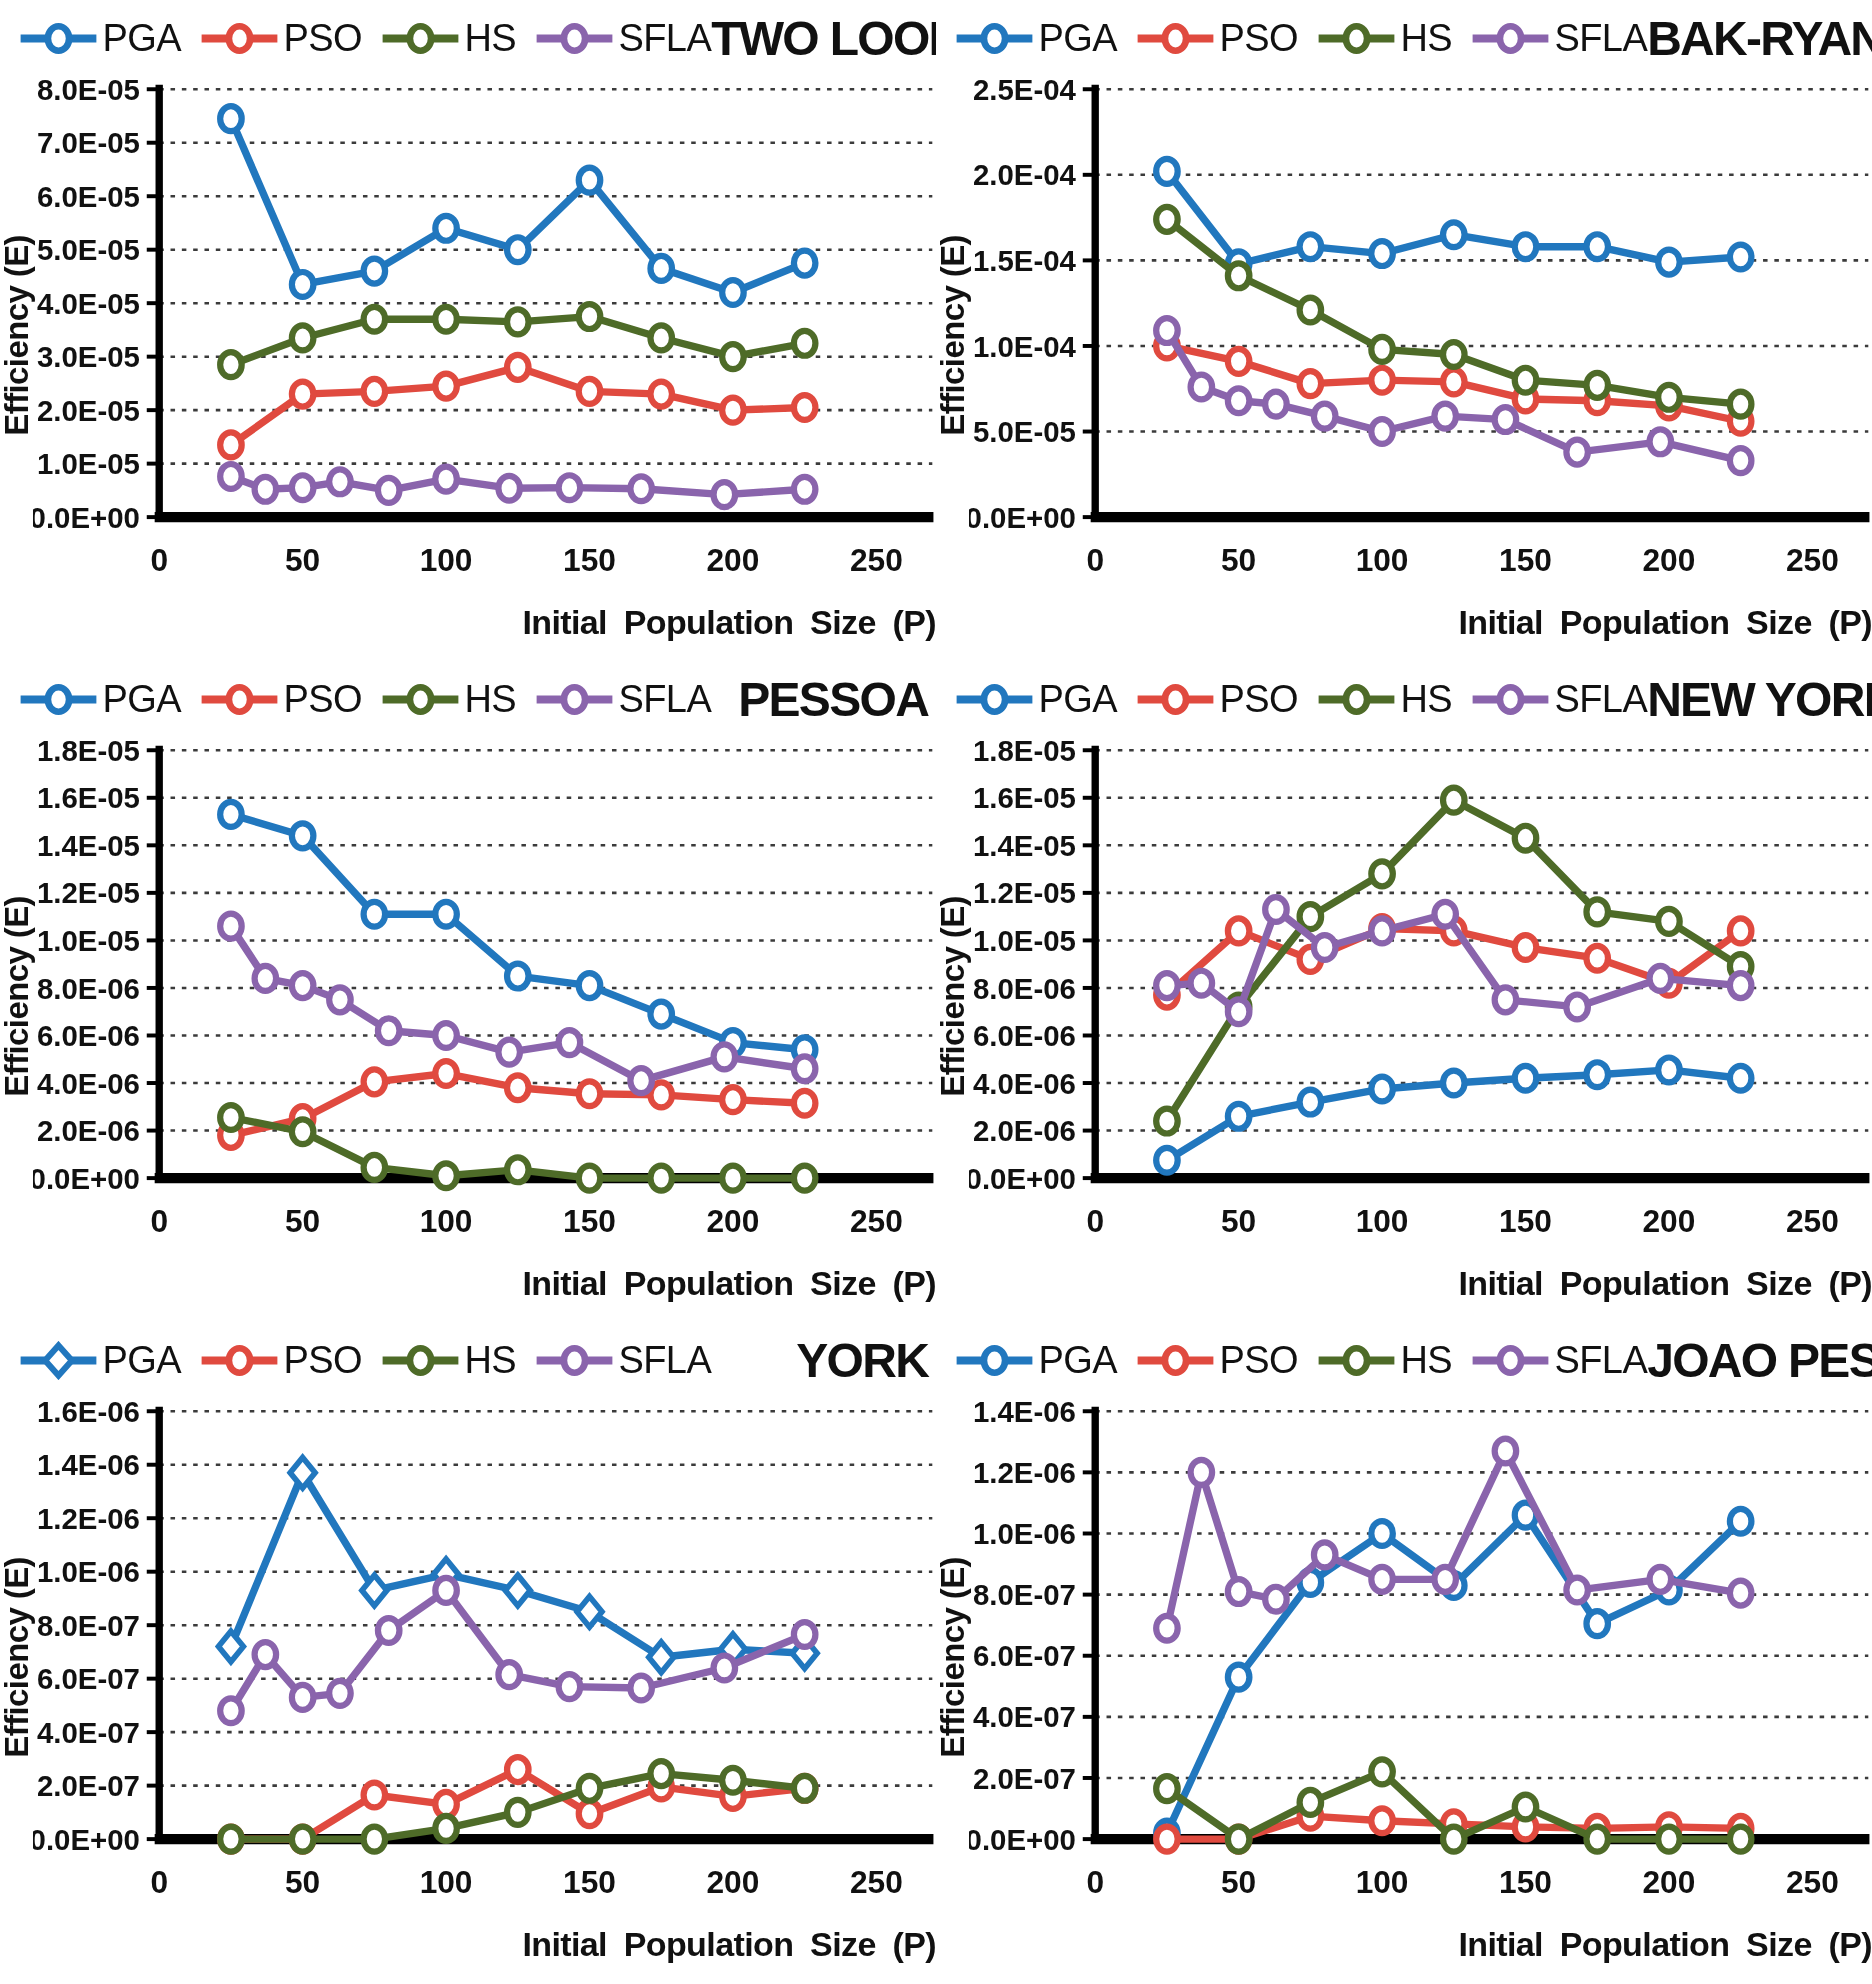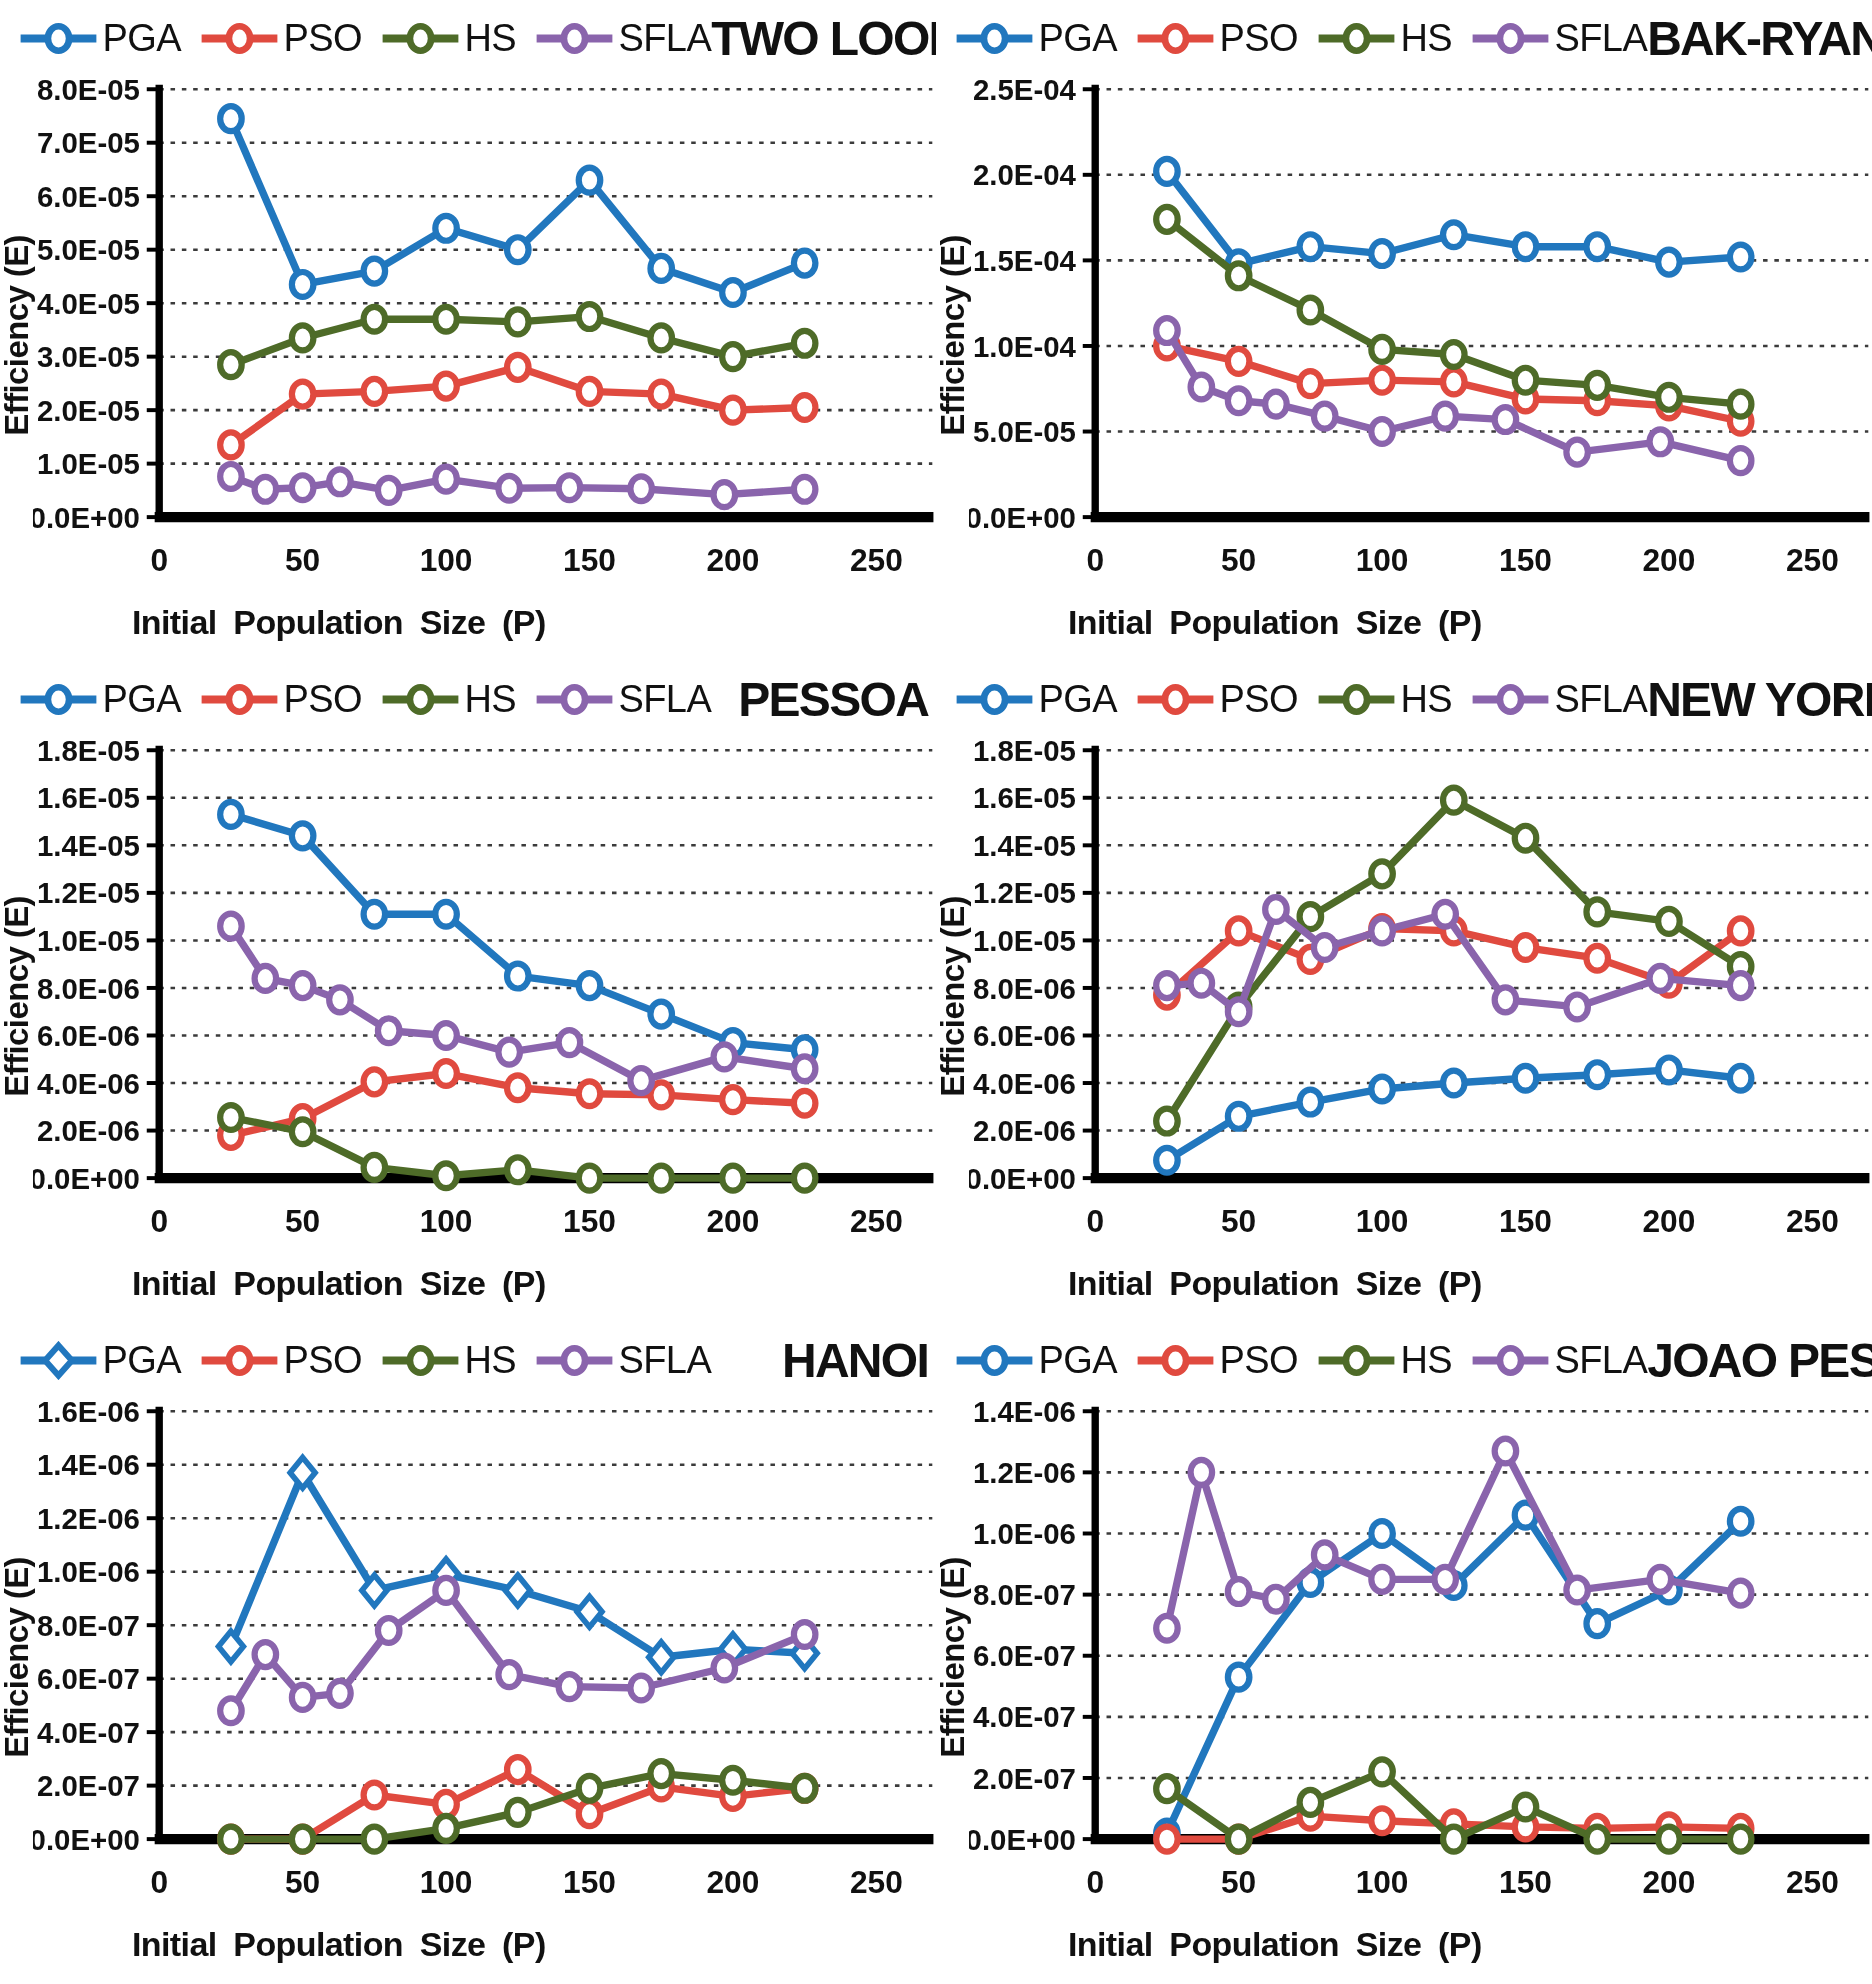--- a/index.html
+++ b/index.html
@@ -9,21 +9,21 @@
   .legend-row{display:flex;align-items:center;height:63px;padding:0 7.9px 0 19px;text-align:right;}
   .legend{display:flex;align-items:center;gap:19px;}
   .legend-item{display:flex;align-items:center;gap:4.5px;}
   .lmark{width:79px;height:39px;flex:0 0 auto;}
   .llab{font-size:38px;font-weight:500;letter-spacing:-0.6px;}
   .chart-title{margin-left:auto;font-size:48px;font-weight:900;letter-spacing:-1.7px;white-space:nowrap;}
   .plot-row{display:flex;align-items:center;}
   .ylab-wrap{width:33px;display:flex;align-items:center;justify-content:center;height:532px;}
   .ylab{writing-mode:vertical-rl;transform:rotate(180deg);font-size:33px;font-weight:700;white-space:nowrap;letter-spacing:-0.6px;}
   svg.plot{width:901px;height:532px;display:block;}
-  .xlab{box-sizing:border-box;width:100%;padding-left:132px;text-align:left;font-size:34px;font-weight:700;word-spacing:7.9px;letter-spacing:-0.6px;margin-top:1.1px;white-space:nowrap;}
+  .xlab{box-sizing:border-box;width:100%;padding-left:132px;text-align:right;font-size:34px;font-weight:700;word-spacing:7.9px;letter-spacing:-0.6px;margin-top:1.1px;white-space:nowrap;}
 </style>
 </head>
 <body>
 
 <div class="figure">
 
   <div class="panel">
     <div class="legend-row">
       <div class="legend">
           <div class="legend-item">
@@ -525,21 +525,21 @@
             <span class="llab">HS</span>
           </div>
           <div class="legend-item">
             <svg viewBox="0 0 140 70" class="lmark">
               <line x1="2" y1="35" x2="138" y2="35" stroke="#8A64AC" stroke-width="14"></line>
               <ellipse cx="70" cy="35" rx="19" ry="22" fill="#fff" stroke="#8A64AC" stroke-width="12"></ellipse>
             </svg>
             <span class="llab">SFLA</span>
           </div>
         </div>
-      <div class="chart-title">HANOI</div>
+      <div class="chart-title">YORK</div>
     </div>
     <div class="plot-row">
       <div class="ylab-wrap">
           <div class="ylab">Efficiency (E)</div>
         </div>
       <svg class="plot" viewBox="0 0 1590 940">
           <line x1="222" y1="695.5" x2="1588" y2="695.5" stroke="#3b3b3b" stroke-width="4.5" stroke-dasharray="8 12"></line>
           <line x1="222" y1="601" x2="1588" y2="601" stroke="#3b3b3b" stroke-width="4.5" stroke-dasharray="8 12"></line>
           <line x1="222" y1="506.5" x2="1588" y2="506.5" stroke="#3b3b3b" stroke-width="4.5" stroke-dasharray="8 12"></line>
           <line x1="222" y1="412" x2="1588" y2="412" stroke="#3b3b3b" stroke-width="4.5" stroke-dasharray="8 12"></line>

